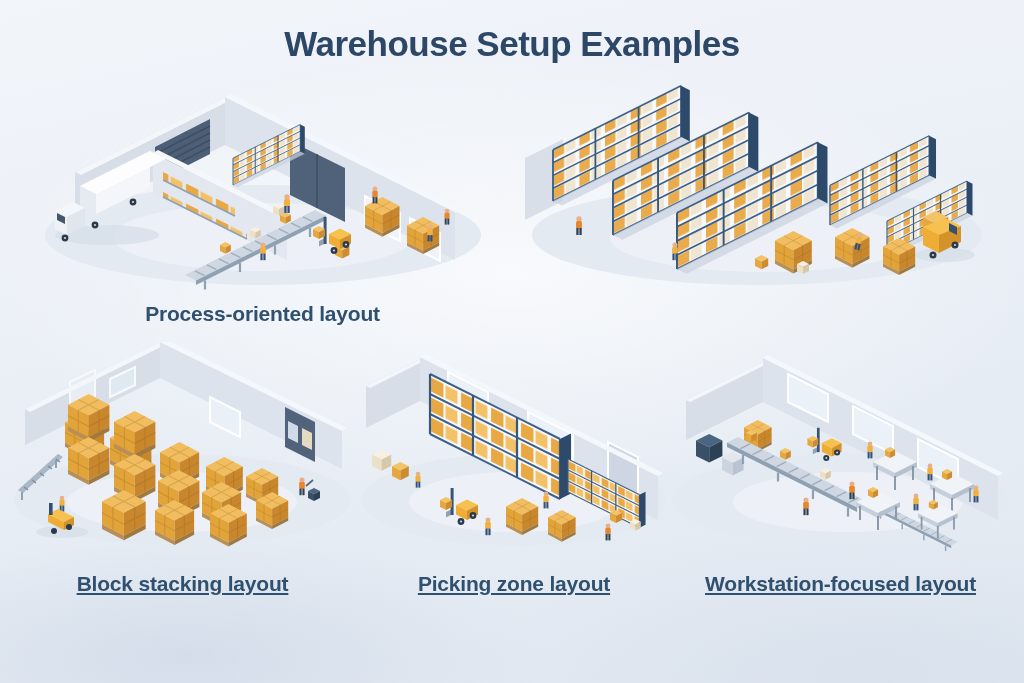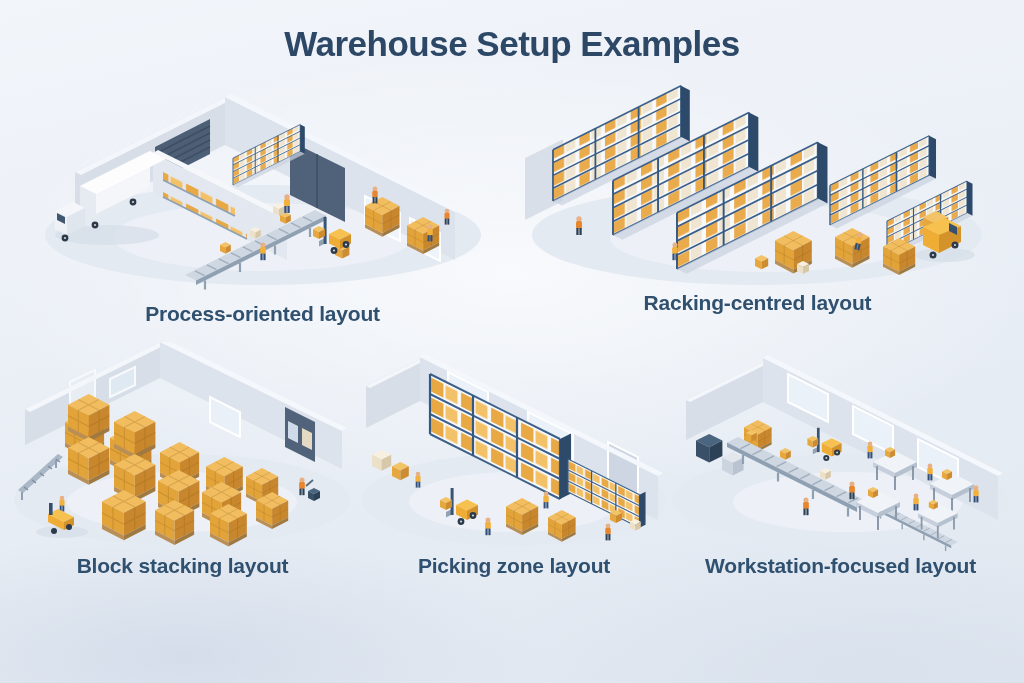--- a/index.html
+++ b/index.html
@@ -23,21 +23,21 @@
   figcaption{
     text-align:center;font-size:21px;font-weight:bold;color:#30506f;
     letter-spacing:-.2px;margin-top:3px;
   }
   .p1{left:35px;top:85px;width:455px;}
   .p2{left:525px;top:83px;width:465px;}
   .p1 figcaption{margin-top:12px;}
   .p3{left:10px;top:342px;width:345px;}
   .p4{left:358px;top:342px;width:312px;}
   .p5{left:668px;top:342px;width:345px;}
-  .p3 figcaption,.p4 figcaption,.p5 figcaption{margin-top:2px;}
+  .p3 figcaption,.p4 figcaption,.p5 figcaption{margin-top:20px;text-decoration:underline;}
   .defs-holder{position:absolute;width:0;height:0;overflow:hidden;}
 </style>
 </head>
 <body>
 
 <div class="canvas">
 
   <svg class="defs-holder" aria-hidden="true">
     <defs>
       <pattern id="pbx" width="32" height="17" patternUnits="userSpaceOnUse" patternTransform="matrix(1,-0.5,0,1,0,0)">
@@ -265,21 +265,20 @@
         <circle cx="408" cy="172" r="3.5" fill="#2c3a4c"></circle>
           <circle cx="408" cy="172" r="1.1" fill="#cfd6df"></circle>
         <circle cx="430" cy="162" r="3.5" fill="#2c3a4c"></circle>
           <circle cx="430" cy="162" r="1.1" fill="#cfd6df"></circle>
       </g>
 
       <use href="#personO" transform="translate(54,136)"></use>
       <use href="#person" transform="translate(150,162) scale(0.95)"></use>
       <use href="#person" transform="translate(335,152) rotate(12) scale(0.95)"></use>
     </svg>
-    <figcaption>Racking-centred layout</figcaption>
   </figure>
 
   <figure class="panel p3">
     <svg width="345" height="210" viewBox="0 0 345 210">
       <ellipse cx="172" cy="158" rx="168" ry="46" fill="#e4eaf2"></ellipse>
       <ellipse cx="172" cy="160" rx="115" ry="30" fill="#edf1f7"></ellipse>
 
       <g>
         <polygon points="15,103 150,36 150,0 15,67" fill="#d8dee8"></polygon>
         <polygon points="60,72 85,60 85,28 60,40" fill="#e8edf3" stroke="#f7fafc" stroke-width="2"></polygon>

